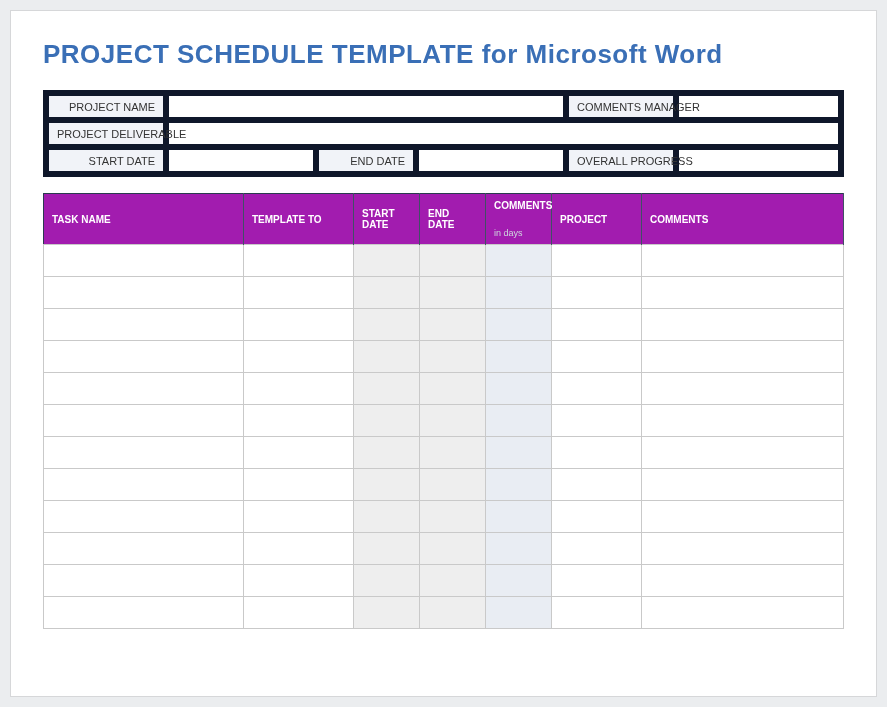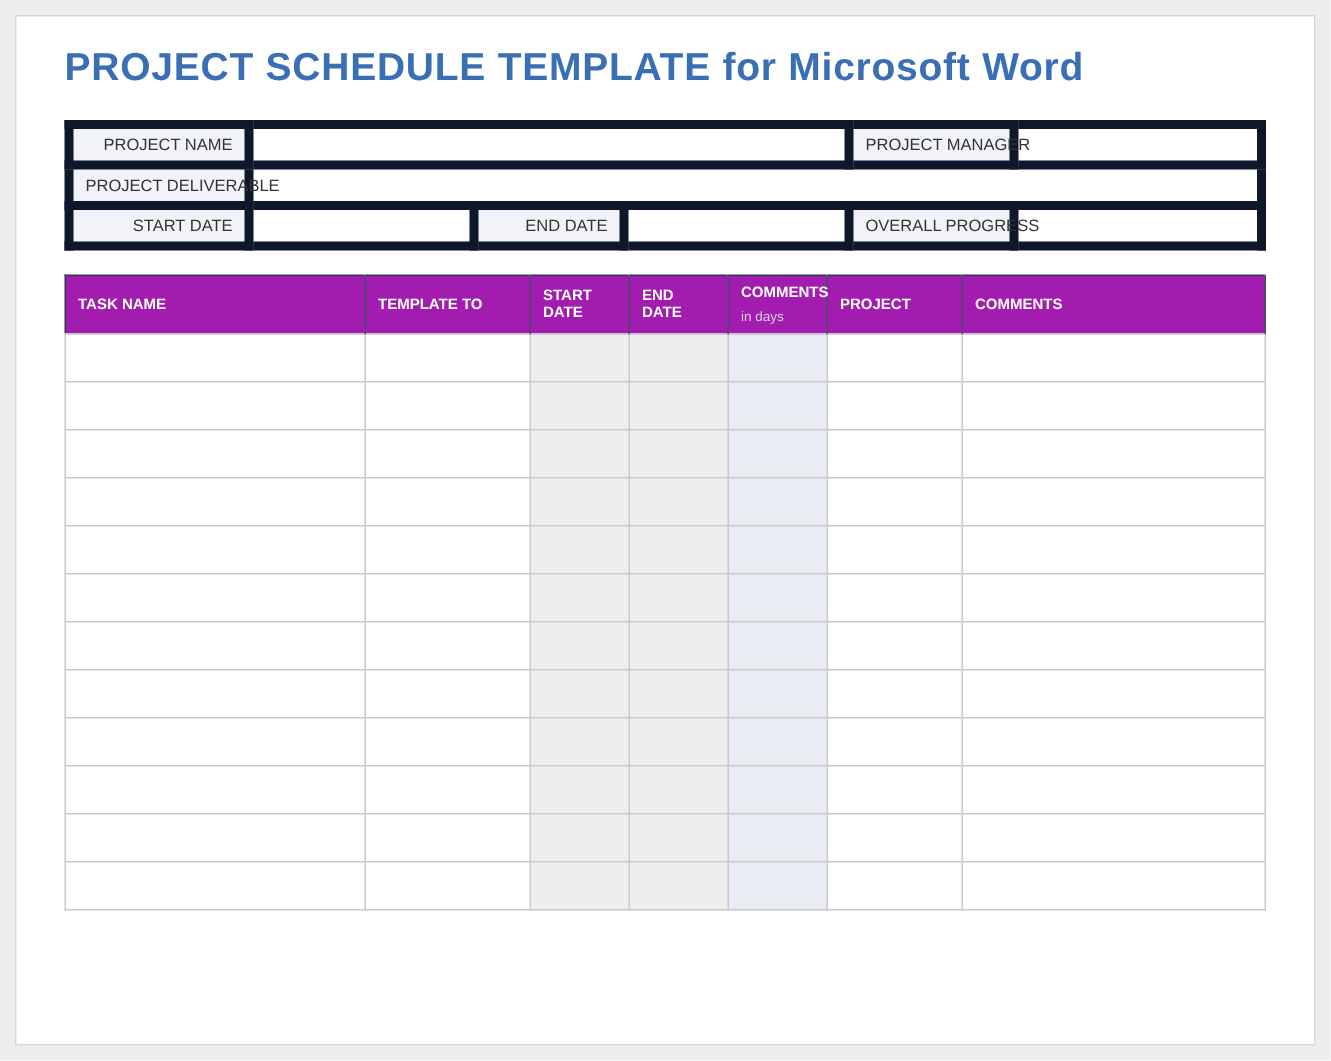--- a/index.html
+++ b/index.html
@@ -9,21 +9,21 @@
     font-family: Arial, Helvetica, sans-serif;
     width: 887px;
     height: 707px;
     padding: 10px;
   }
   .page {
     background: #fff;
     border: 1px solid #d6d7d9;
     width: 867px;
     height: 687px;
-    padding: 18px 32px 40px 32px;
+    padding: 28px 32px 40px 32px;
   }
   .title {
     color: #3a6fb6;
     font-weight: 700;
     font-size: 26px;
     letter-spacing: 0.5px;
     margin: 0 0 20px 0;
   }
 
   
@@ -76,21 +76,21 @@
     border-right: 1px solid #415065;
     height: 33px;
     vertical-align: middle;
     font-weight: 700;
   }
   table.tasks th .sub {
     display: block;
     font-weight: 400;
     font-size: 9px;
     color: #cfd6df;
-    margin-top: 5px;
+    margin-top: 17px;
   }
   table.tasks td {
     border: 1px solid #c9c9c9;
     height: 32px;
     padding: 0 6px;
     font-size: 11px;
     background: #fff;
   }
   table.tasks td.shade1 { background: #eeeeee; }
   table.tasks td.shade2 { background: #e9edf3; }
@@ -117,21 +117,21 @@
         <col class="c2">
         <col class="c3">
         <col class="c4">
         <col class="c5">
         <col class="c6">
     </colgroup>
     <tbody>
         <tr>
       <td class="label">PROJECT NAME</td>
       <td class="value" colspan="3"></td>
-      <td class="label">PROJECT MANAGER</td>
+      <td class="label">COMMENTS MANAGER</td>
       <td class="value"></td>
     </tr>
     <tr>
       <td class="label">PROJECT DELIVERABLE</td>
       <td class="value" colspan="5"></td>
     </tr>
     <tr>
       <td class="label">START DATE</td>
       <td class="value"></td>
       <td class="label">END DATE</td>

